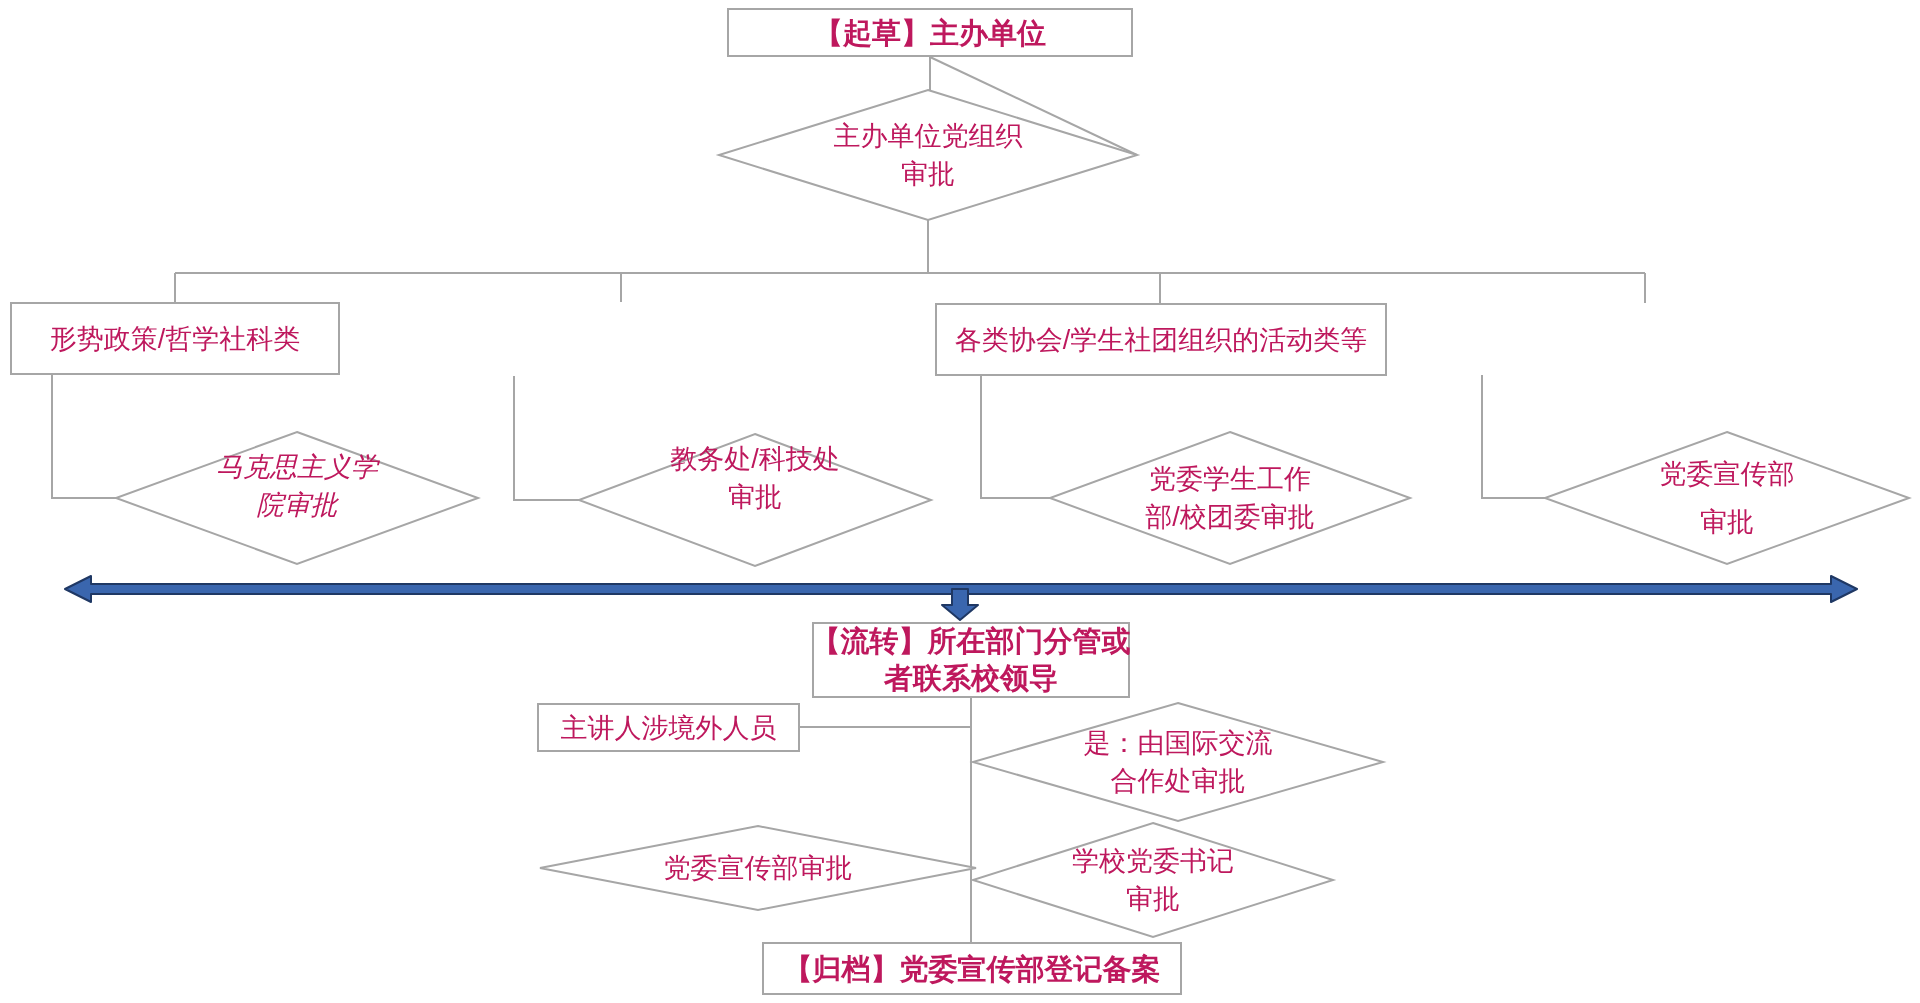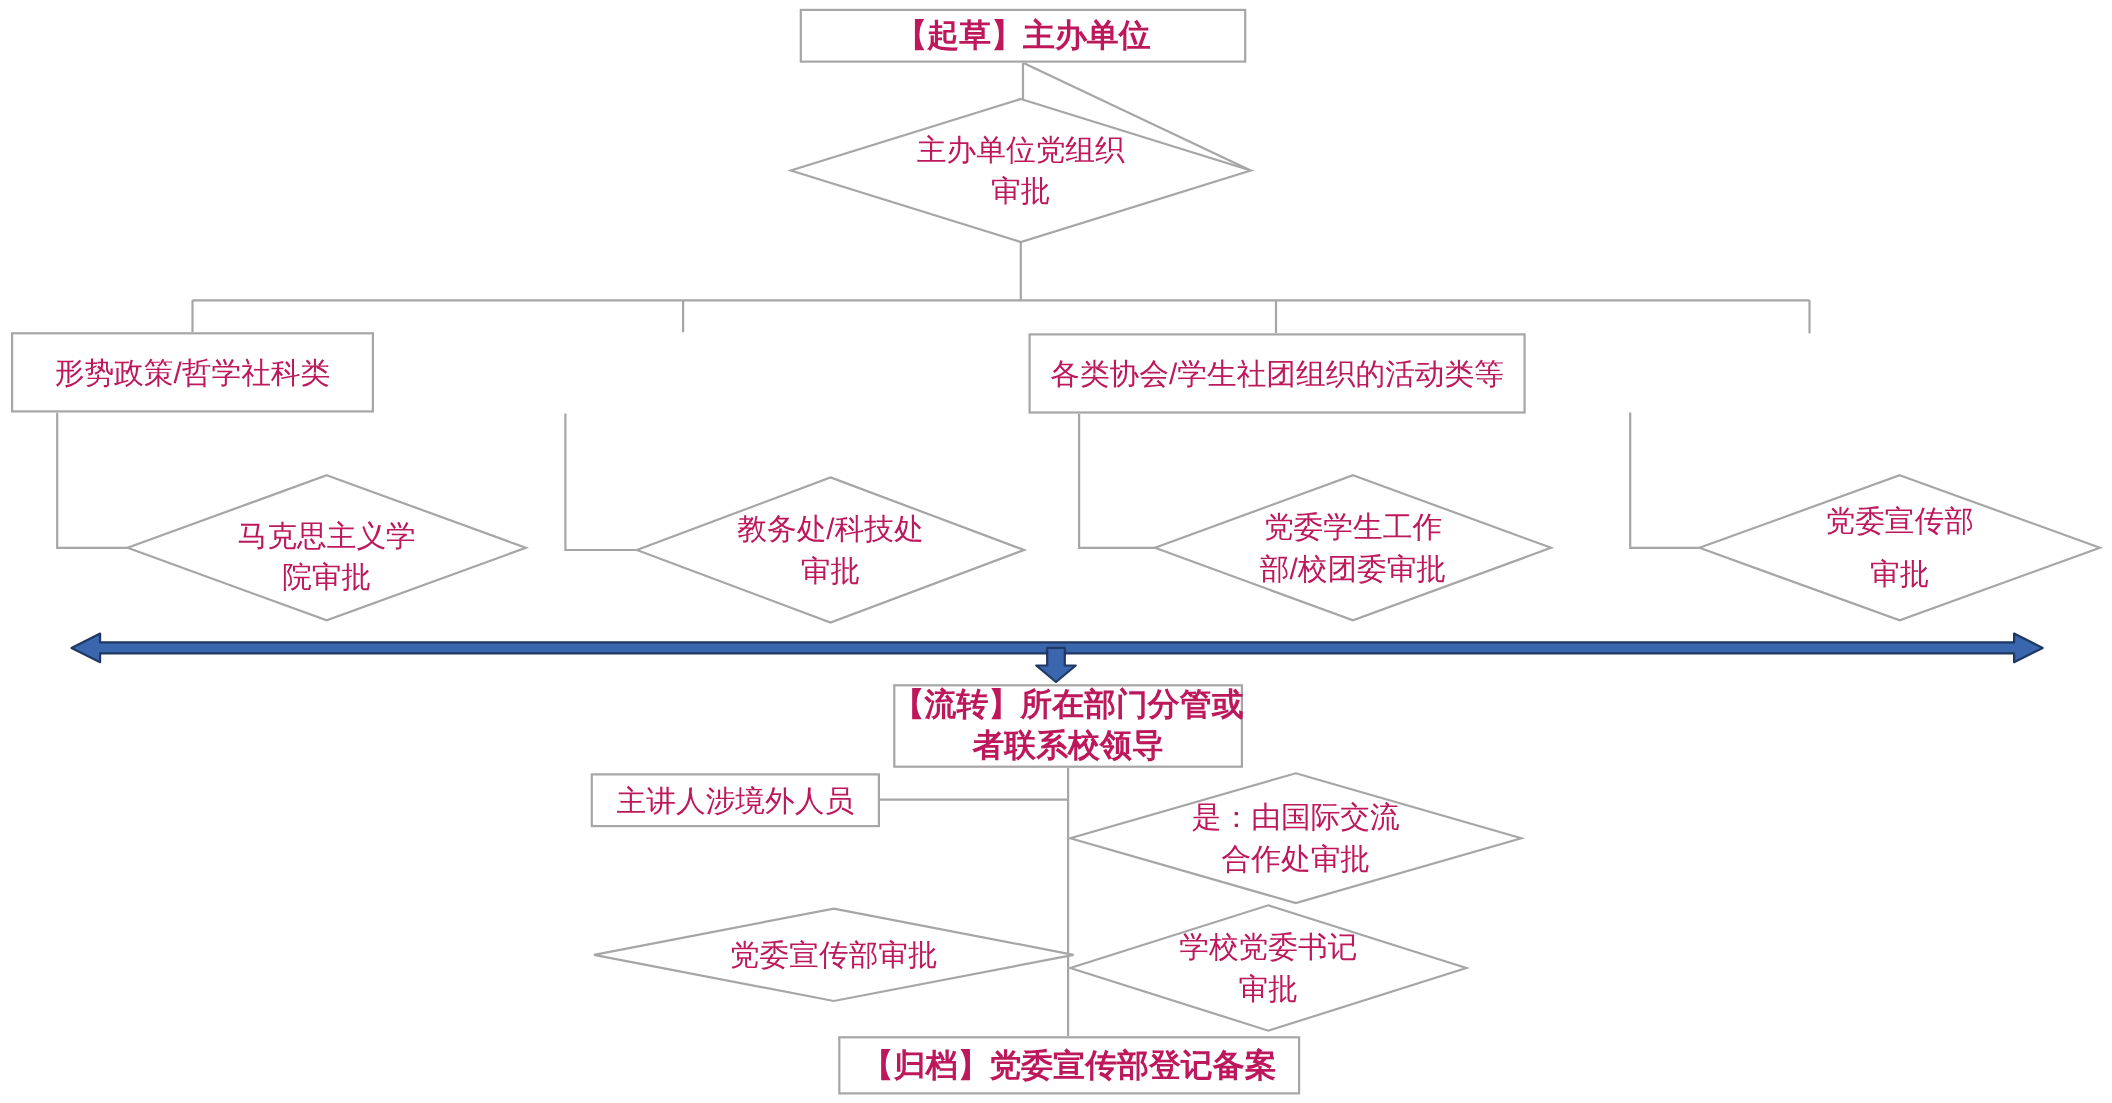--- a/index.html
+++ b/index.html
@@ -76,26 +76,26 @@
 
   <div class="node" style="left:537px;top:703px;width:263px;height:49px;">主讲人涉境外人员</div>
 
   <div class="node bold" style="left:762px;top:942px;width:420px;height:53px;">【归档】党委宣传部登记备案</div>
 
   <div class="dlabel" style="left:778px;top:105px;width:300px;height:100px;">
     <span>主办单位党组织</span>
     <span>审批</span>
   </div>
 
-  <div class="dlabel" style="left:147px;top:456px;width:300px;height:100px;">
+  <div class="dlabel" style="left:147px;top:436px;width:300px;height:100px;font-style:italic;">
     <span>马克思主义学</span>
     <span>院审批</span>
   </div>
 
-  <div class="dlabel" style="left:605px;top:450px;width:300px;height:100px;text-align:center;">
+  <div class="dlabel" style="left:605px;top:428px;width:300px;height:100px;text-align:center;">
     <span>教务处/科技处</span>
     <span>审批</span>
   </div>
 
   <div class="dlabel" style="left:1080px;top:448px;width:300px;height:100px;">
     <span>党委学生工作</span>
     <span>部/校团委审批</span>
   </div>
 
   <div class="dlabel wide-gap" style="left:1577px;top:448px;width:300px;height:100px;">

